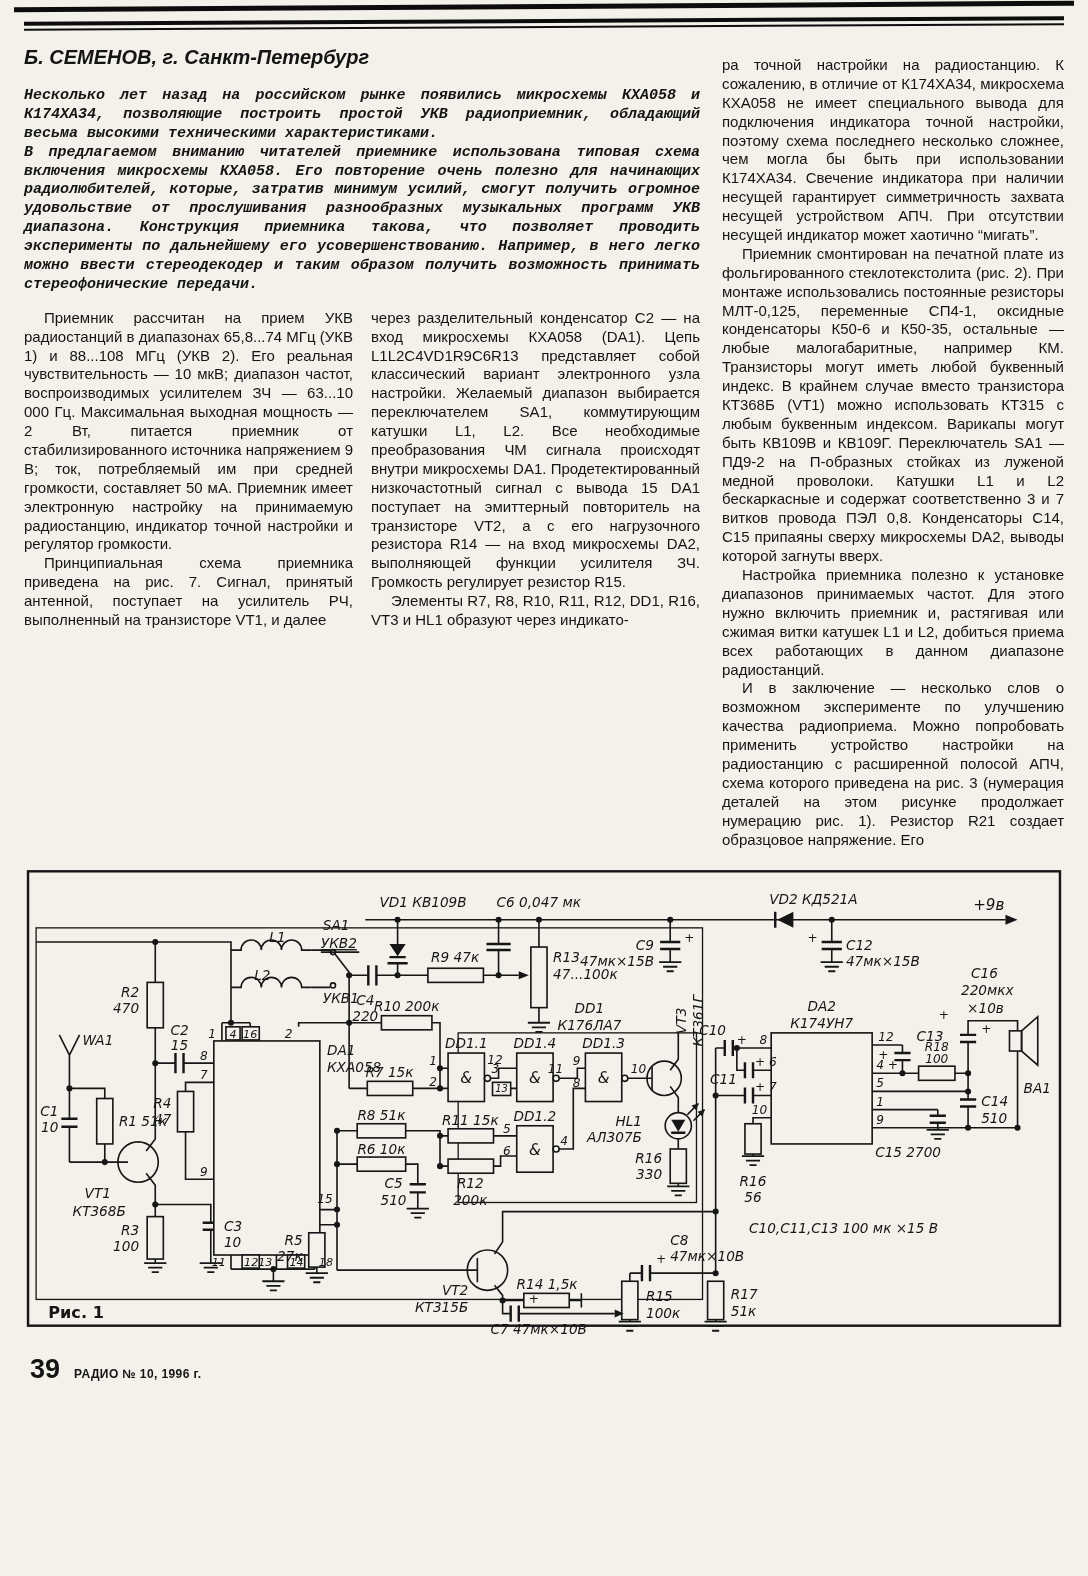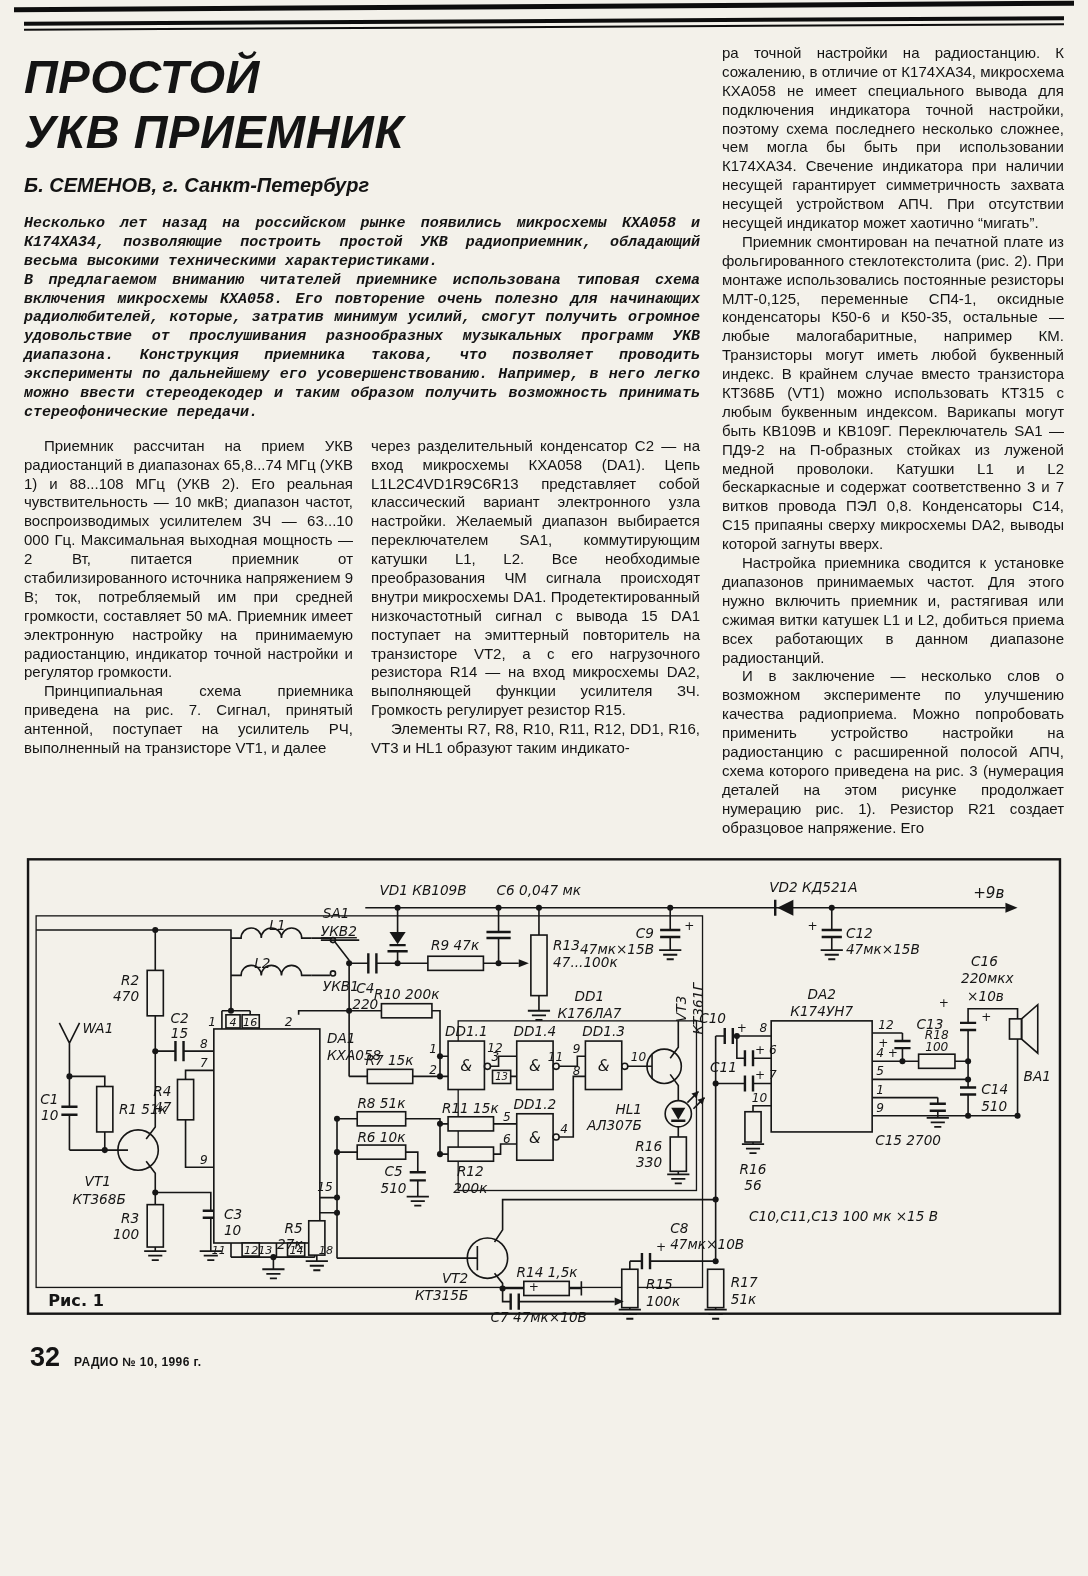--- a/index.html
+++ b/index.html
@@ -12,21 +12,21 @@
   }
   .page{position:relative;width:1040px;margin:0 auto;padding-top:4px;}
   .topbar{height:5px;background:#0d0d0d;margin:0 -10px 10px -10px;transform:rotate(-0.35deg);}
   
   .kicker{font-size:21px;font-weight:bold;letter-spacing:.5px;padding-bottom:5px;}
   .rule-thick{height:4px;background:#0d0d0d;transform:rotate(-0.3deg);}
   .rule-thin{height:2px;background:#0d0d0d;margin-top:3px;transform:rotate(-0.3deg);}
   
   .main{display:flex;gap:22px;margin-top:14px;}
   .leftblock{width:676px;flex:0 0 676px;}
-  .rightcol{width:342px;flex:1;padding-top:2px;}
+  .rightcol{width:342px;flex:1;padding-top:2px;margin-top:12px;}
   h1{
     margin:8px 0 14px 0;
     font-size:47px;line-height:1.17;font-weight:bold;font-style:italic;
     letter-spacing:.5px;
   }
   .author{font-size:20px;font-weight:bold;font-style:italic;margin:4px 0 18px 0;}
   .lead p{
     font-size:19.5px;line-height:1.4;font-weight:bold;font-style:italic;
     margin:0;text-align:justify;font-family:Liberation Mono, monospace;
   }
@@ -49,41 +49,40 @@
 <div class="page">
   <div class="topbar"></div>
 
   <div>
     <div class="rule-thick"></div>
     <div class="rule-thin"></div>
   </div>
 
   <div class="main">
     <div class="leftblock">
-      <h1><span>ПРОСТОЙ</span><br><span>УКВ ПРИЕМНИК</span></h1>
       <div class="author">Б. СЕМЕНОВ, г. Санкт-Петербург</div>
       <div class="lead body" id="lead">
           <p>Несколько лет назад на российском рынке появились микросхемы КХА058 и К174ХА34, позволяющие построить простой УКВ радиоприемник, обладающий весьма высокими техническими характеристиками.</p>
           <p>В предлагаемом вниманию читателей приемнике использована типовая схема включения микросхемы КХА058. Его повторение очень полезно для начинающих радиолюбителей, которые, затратив минимум усилий, смогут получить огромное удовольствие от прослушивания разнообразных музыкальных программ УКВ диапазона. Конструкция приемника такова, что позволяет проводить эксперименты по дальнейшему его усовершенствованию. Например, в него легко можно ввести стереодекодер и таким образом получить возможность принимать стереофонические передачи.</p>
         </div>
       <div class="cols2">
         <div class="col body" id="col1">
             <p class="ind">Приемник рассчитан на прием УКВ радиостанций в диапазонах 65,8...74 МГц (УКВ 1) и 88...108 МГц (УКВ 2). Его реальная чувствительность — 10 мкВ; диапазон частот, воспроизводимых усилителем ЗЧ — 63...10 000 Гц. Максимальная выходная мощность — 2 Вт, питается приемник от стабилизированного источника напряжением 9 В; ток, потребляемый им при средней громкости, составляет 50 мА. Приемник имеет электронную настройку на принимаемую радиостанцию, индикатор точной настройки и регулятор громкости.</p>
             <p class="ind">Принципиальная схема приемника приведена на рис. 7. Сигнал, принятый антенной, поступает на усилитель РЧ, выполненный на транзисторе VT1, и далее</p>
           </div>
         <div class="col body" id="col2">
             <p>через разделительный конденсатор С2 — на вход микросхемы КХА058 (DA1). Цепь L1L2C4VD1R9C6R13 представляет собой классический вариант электронного узла настройки. Желаемый диапазон выбирается переключателем SA1, коммутирующим катушки L1, L2. Все необходимые преобразования ЧМ сигнала происходят внутри микросхемы DA1. Продетектированный низкочастотный сигнал с вывода 15 DA1 поступает на эмиттерный повторитель на транзисторе VT2, а с его нагрузочного резистора R14 — на вход микросхемы DA2, выполняющей функции усилителя ЗЧ. Громкость регулирует резистор R15.</p>
-            <p class="ind">Элементы R7, R8, R10, R11, R12, DD1, R16, VT3 и HL1 образуют таким индикато-</p>
+            <p class="ind">Элементы R7, R8, R10, R11, R12, DD1, R16, VT3 и HL1 образуют через индикато-</p>
           </div>
       </div>
     </div>
     <div class="rightcol body" id="col3">
         <p>ра точной настройки на радиостанцию. К сожалению, в отличие от К174ХА34, микросхема КХА058 не имеет специального вывода для подключения индикатора точной настройки, поэтому схема последнего несколько сложнее, чем могла бы быть при использовании К174ХА34. Свечение индикатора при наличии несущей гарантирует симметричность захвата несущей устройством АПЧ. При отсутствии несущей индикатор может хаотично “мигать”.</p>
         <p class="ind">Приемник смонтирован на печатной плате из фольгированного стеклотекстолита (рис. 2). При монтаже использовались постоянные резисторы МЛТ-0,125, переменные СП4-1, оксидные конденсаторы К50-6 и К50-35, остальные — любые малогабаритные, например КМ. Транзисторы могут иметь любой буквенный индекс. В крайнем случае вместо транзистора КТ368Б (VT1) можно использовать КТ315 с любым буквенным индексом. Варикапы могут быть КВ109В и КВ109Г. Переключатель SA1 — ПД9-2 на П-образных стойках из луженой медной проволоки. Катушки L1 и L2 бескаркасные и содержат соответственно 3 и 7 витков провода ПЭЛ 0,8. Конденсаторы С14, С15 припаяны сверху микросхемы DA2, выводы которой загнуты вверх.</p>
-        <p class="ind">Настройка приемника сводится к установке диапазонов принимаемых частот. Для этого нужно включить приемник и, растягивая или сжимая витки катушек L1 и L2, добиться приема всех работающих в данном диапазоне радиостанций.</p>
+        <p class="ind">Настройка приемника полезно к установке диапазонов принимаемых частот. Для этого нужно включить приемник и, растягивая или сжимая витки катушек L1 и L2, добиться приема всех работающих в данном диапазоне радиостанций.</p>
         <p class="ind">И в заключение — несколько слов о возможном эксперименте по улучшению качества радиоприема. Можно попробовать применить устройство настройки на радиостанцию с расширенной полосой АПЧ, схема которого приведена на рис. 3 (нумерация деталей на этом рисунке продолжает нумерацию рис. 1). Резистор R21 создает образцовое напряжение. Его</p>
       </div>
   </div>
 
   <div class="fig">
     <svg id="sch" width="1040" height="475" viewBox="0 0 1030 470">
 
       <rect x="4" y="10" width="1022" height="450" fill="none" stroke="#161616" stroke-width="2.4"></rect>
       <rect x="12" y="66" width="660" height="368" fill="none" stroke="#161616" stroke-width="1.3"></rect>
       <rect x="430" y="170" width="236" height="168" fill="none" stroke="#161616" stroke-width="1.3"></rect>
@@ -320,16 +319,16 @@
           <text x="225" y="401" font-size="11" text-anchor="middle">12</text>
           <text x="246" y="401" font-size="11" text-anchor="end">13</text>
           <text x="270" y="401" font-size="11" text-anchor="middle">14</text>
           <text x="292" y="401" font-size="11" text-anchor="start">18</text>
           <text x="24" y="452" font-size="13.5" text-anchor="start" class="slc">Рис. 1</text>
         </g>
     </svg>
   </div>
 
   <div class="footer">
-    <span class="pageno">32</span>
+    <span class="pageno">39</span>
     <span class="journal">РАДИО № 10, 1996 г.</span>
   </div>
 </div>
 
 </body></html>

